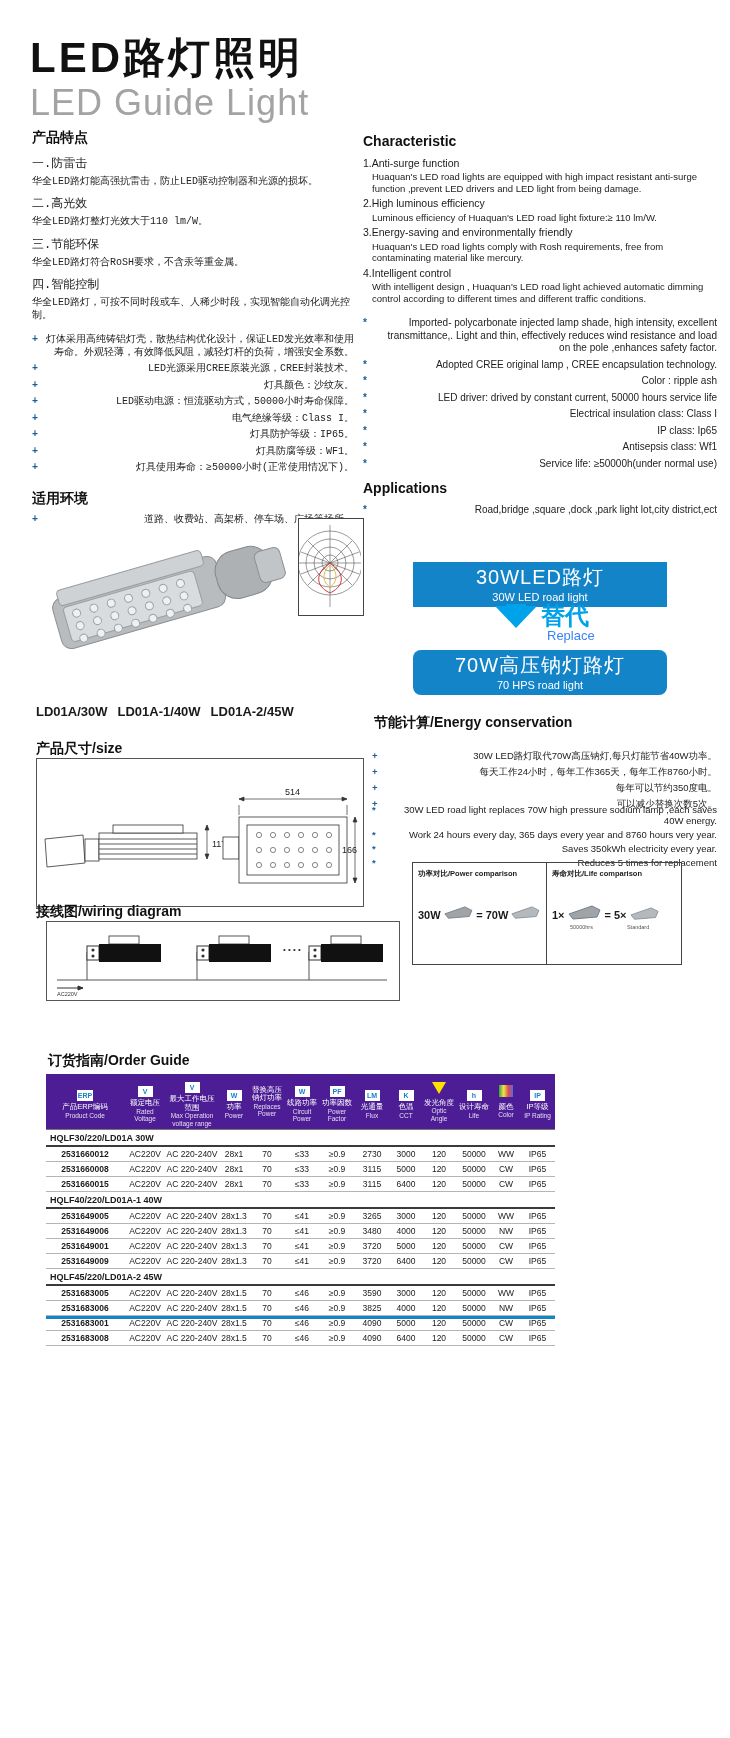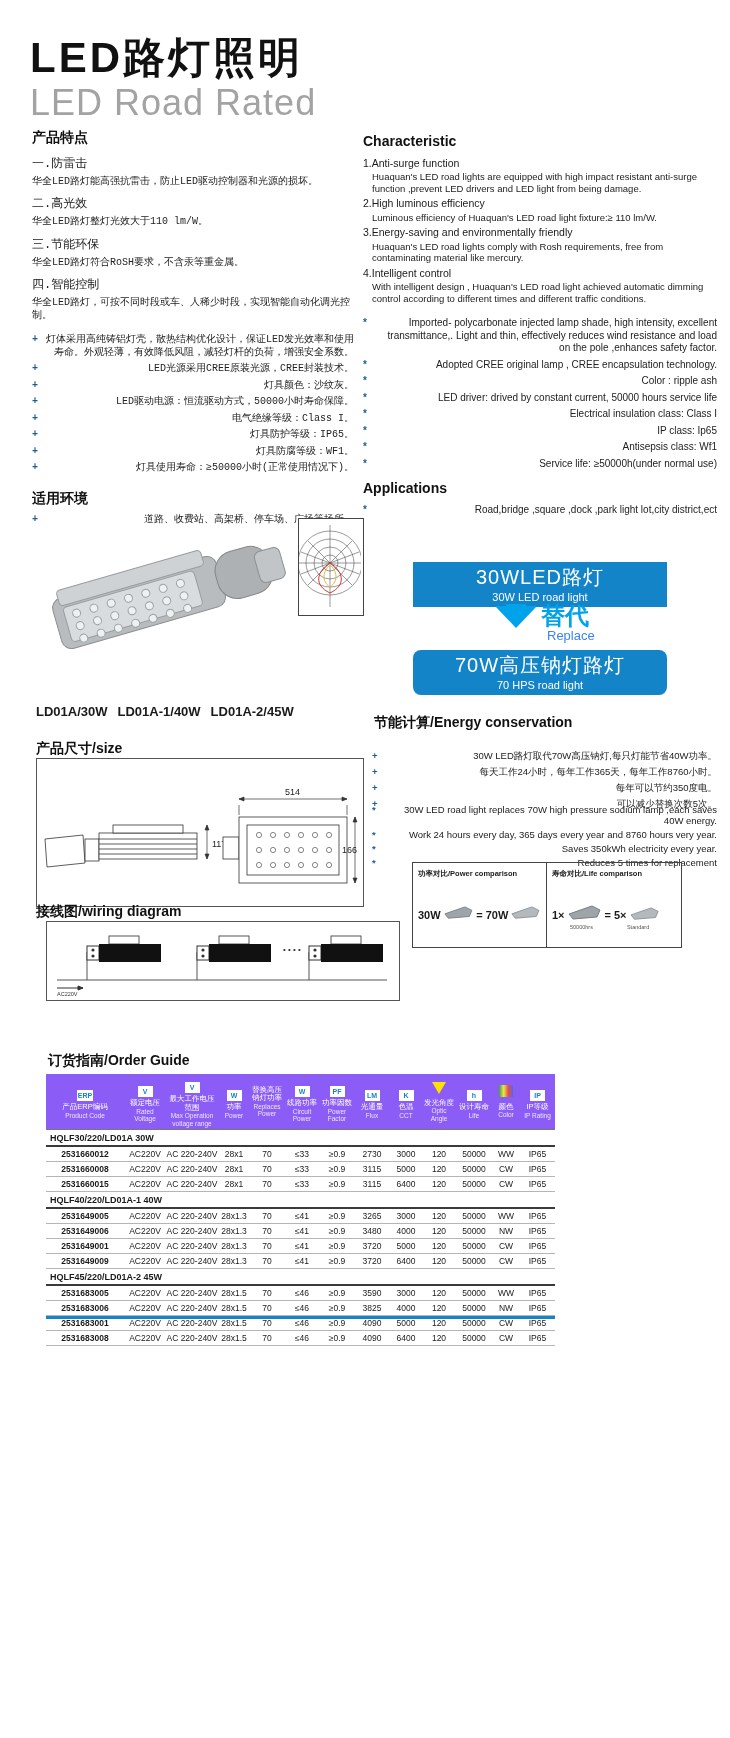--- a/index.html
+++ b/index.html
@@ -37,48 +37,48 @@
   
   .size-heading{left:36px;top:740px;}
   .size-box{left:36px;top:758px;width:326px;height:147px;border:1px solid #555;background:#fff;}
   .wiring-heading{left:36px;top:903px;}
   .wiring-box{left:46px;top:921px;width:352px;height:78px;border:1px solid #555;background:#fff;}
   
   .energy-heading{left:374px;top:714px;}
   .energy-cn{left:372px;top:738px;width:345px;}
   .energy-en{left:372px;top:792px;width:345px;}
   .energy-cn li,.energy-en li{font-size:9.5px;margin-bottom:3px;}
-  .cmp{left:412px;top:862px;width:270px;height:86px;border:1px solid #444;display:flex;box-sizing:border-box;}
+  .cmp{left:412px;top:862px;width:270px;height:103px;border:1px solid #444;display:flex;box-sizing:border-box;}
   .cmp-cell{width:50%;box-sizing:border-box;padding:6px 5px;position:relative;}
   .cmp-cell.first{border-right:1px solid #444;}
   .cmp-title{font-size:7.5px;font-weight:bold;}
   .cmp-row{display:flex;align-items:flex-end;gap:3px;margin-top:26px;font-size:11px;font-weight:bold;}
   .cmp-sub{display:flex;gap:34px;margin:3px 0 0 18px;font-size:5.5px;color:#555;}
   .lamp-glyph{display:inline-block;}
   
   .order-heading{left:48px;top:1052px;}
   .order-table{left:46px;top:1074px;width:509px;}
   table.og{border-collapse:collapse;width:509px;table-layout:fixed;}
-  table.og th{background:#8b5cf6;color:#fff;font-weight:normal;padding:2px 1px;vertical-align:middle;height:46px;}
+  table.og th{background:#4c1d95;color:#fff;font-weight:normal;padding:2px 1px;vertical-align:middle;height:46px;}
   .th-box{display:inline-block;background:#fff;color:#1384c8;font-weight:bold;font-size:7px;line-height:11px;min-width:13px;padding:0 1px;margin-bottom:2px;}
   .th-tri{display:inline-block;width:0;height:0;border-left:7px solid transparent;border-right:7px solid transparent;border-top:12px solid #ffe100;margin-bottom:1px;}
   .th-grad{display:inline-block;width:14px;height:12px;background:linear-gradient(90deg,#3f9e3f,#e8e84a,#e84a4a,#4a6ee8);margin-bottom:2px;}
   .th-cn{font-size:7.5px;line-height:1.15;}
   .th-en{font-size:6.5px;line-height:1.15;color:rgba(255,255,255,.85);}
   table.og td{font-size:8.5px;text-align:center;padding:2px 0;border-bottom:1px solid #b5b5b5;white-space:nowrap;}
   table.og tr.group td{text-align:left;font-weight:bold;font-size:9px;border-top:1px solid #777;border-bottom:2px solid #3a3a3a;padding:3px 0 2px 4px;background:#fff;}
   table.og td.code{font-weight:bold;}
   .blue-bar{left:46px;top:1316px;width:509px;height:3px;background:#1384c8;}
   svg text{font-family:"Liberation Sans","DejaVu Sans",sans-serif;}
 </style>
 </head>
 <body>
 
 <div class="abs title">LED路灯照明</div>
-<div class="abs subtitle">LED Road Rated</div>
+<div class="abs subtitle">LED Guide Light</div>
 
 <div class="abs col left-col">
   <div class="sec-heading">产品特点</div>
   <div>
       <div>
         <div class="feat-title">一.防雷击</div>
         <div class="feat-desc">华全LED路灯能高强抗雷击，防止LED驱动控制器和光源的损坏。</div>
       </div>
       <div>
         <div class="feat-title">二.高光效</div>

